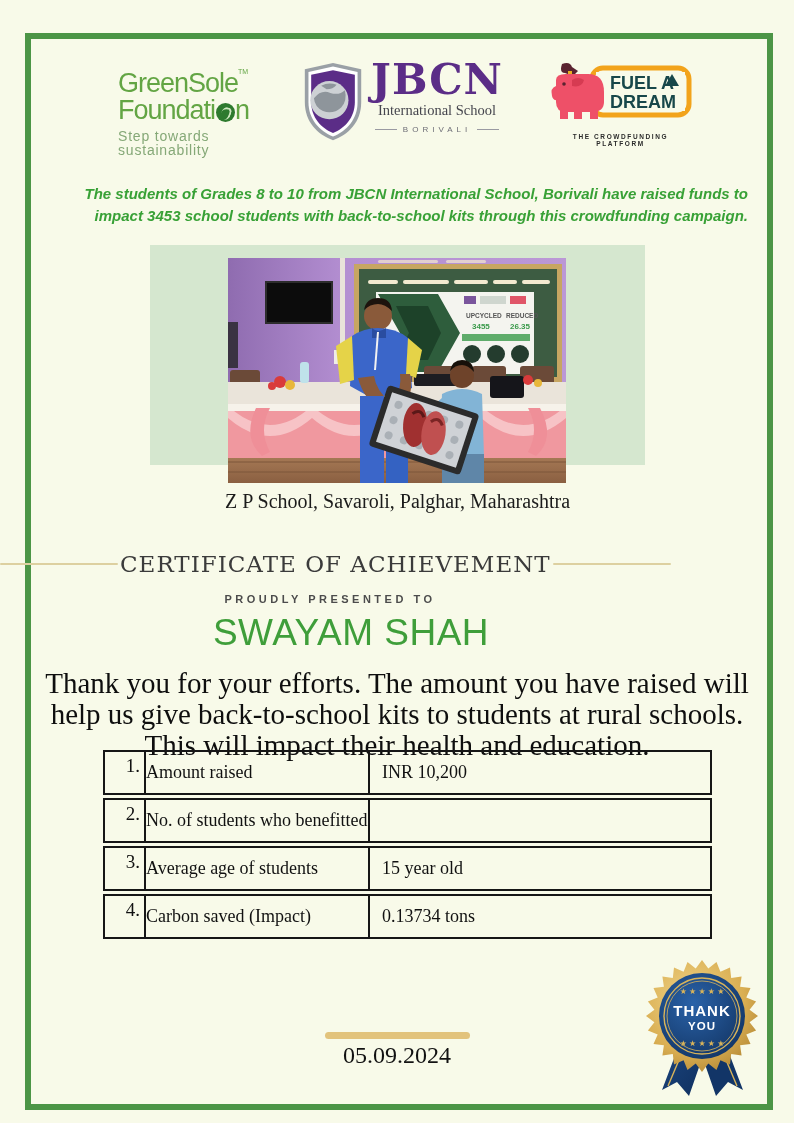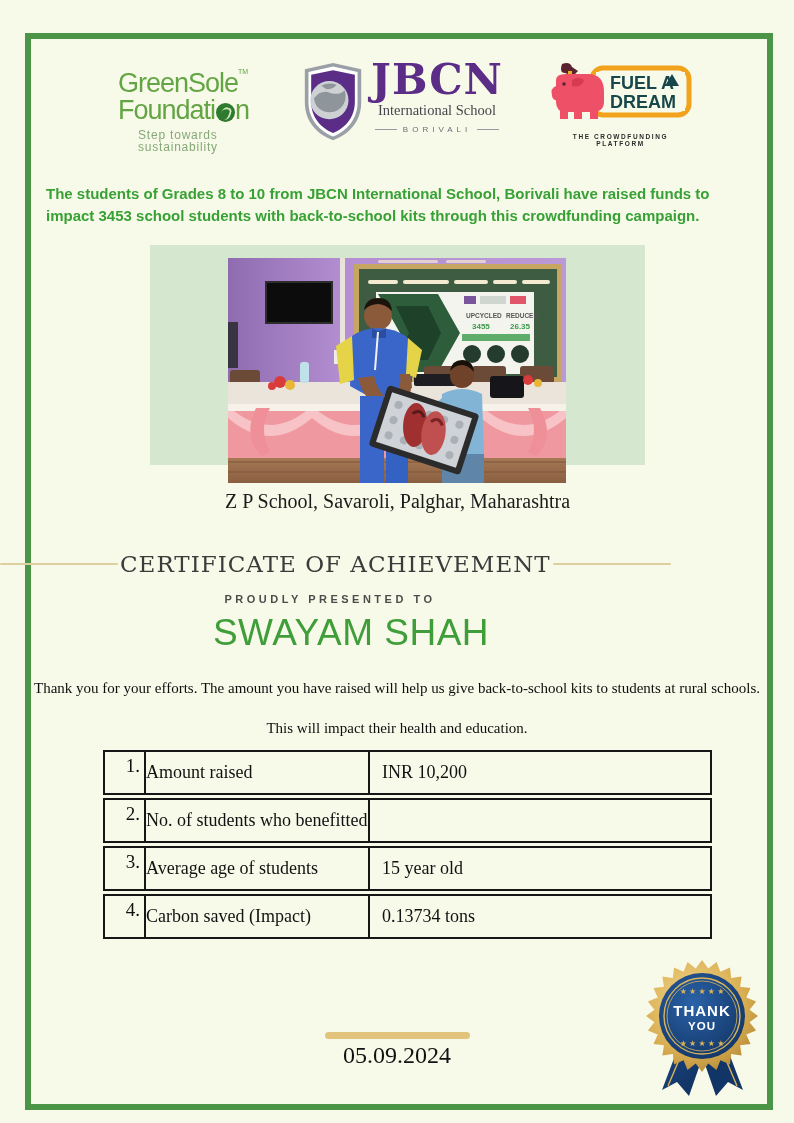--- a/index.html
+++ b/index.html
@@ -9,48 +9,48 @@
   .frame { position:absolute; left:25px; top:33px; right:21px; bottom:13px; border:6px solid #4c9546; pointer-events:none; }
 
   
   .logos { position:absolute; top:58px; left:0; width:794px; height:100px; }
   .gs-logo { position:absolute; left:118px; top:10px; width:150px; font-family:"Liberation Sans", sans-serif; color:#63a544; line-height:1.0; }
   .gs-line1 { font-size:27px; letter-spacing:-1px; font-weight:500; }
   .gs-tm { font-size:7px; vertical-align:18px; letter-spacing:0; }
   .gs-line2 { font-size:27px; letter-spacing:-1px; font-weight:500; display:flex; align-items:center; }
   .gs-o { display:inline-block; width:19px; height:19px; border-radius:50%; background:#2e7a2e; margin:3px 0 0 1px; position:relative; }
   .gs-o::after { content:""; position:absolute; left:5px; top:4px; width:8px; height:11px; border-radius:60% 40% 55% 45%; border:2px solid #cfe8c0; border-left:none; border-bottom:none; transform:rotate(18deg); }
-  .gs-tagline { font-size:12px; color:#85a877; letter-spacing:0.8px; margin-top:5px;margin-left:20px; }
+  .gs-tagline { font-size:14px; color:#85a877; letter-spacing:0.8px; margin-top:5px; }
 
   .jbcn-logo { position:absolute; left:303px; top:0px; width:200px; display:flex; }
   .jbcn-text { margin-left:8px; text-align:center; }
   .jbcn-acronym { font-family:"DejaVu Serif", serif; font-weight:bold; font-size:42px; color:#5b2d87; line-height:1.05; letter-spacing:1px; }
   .jbcn-line2 { font-family:"Liberation Serif", serif; font-size:14.5px; color:#46464e; margin-top:0px; }
   .jbcn-line3 { font-family:"Liberation Sans", sans-serif; font-size:8px; color:#6d6d76; letter-spacing:4px; margin-top:6px; display:flex; align-items:center; justify-content:center; gap:6px; }
   .jbcn-line3::before, .jbcn-line3::after { content:""; display:block; width:22px; height:1px; background:#9a9aa2; }
 
   .fad-logo { position:absolute; left:548px; top:4px; width:145px; }
   .fad-tagline { font-family:"Liberation Sans", sans-serif; font-size:6.5px; color:#2b2b2b; letter-spacing:1.6px; font-weight:bold; margin-top:3px; text-align:center; }
 
   
-  .intro { position:absolute; top:183px; left:46px; width:702px; text-align:left;
-           font-family:"Liberation Sans", sans-serif; font-weight:bold; font-size:15px; line-height:22px; color:#38a136; }
+  .intro { position:absolute; top:183px; left:46px; width:702px; text-align:right;
+           font-family:"Liberation Sans", sans-serif; font-weight:bold; font-size:15px; line-height:22px; color:#38a136;font-style:italic; }
 
   
   .photo-card { position:absolute; left:150px; top:245px; width:495px; height:220px; background:#d5e7cf; }
   .photo { position:absolute; left:78px; top:13px; width:338px; height:225px; display:block; }
   .photo-caption { position:absolute; left:0; top:245px; width:100%; text-align:center; font-size:20px; color:#1b1b1b; }
 
   
   .title-row { position:absolute; top:551px; left:0; width:794px; display:flex; align-items:center; gap:2px; }
   .title-line { width:118px; height:2px; background:#ddd0a0; border-radius:1px; }
   .cert-title { font-family:"DejaVu Serif", serif; font-size:23px; color:#3b3b3b; letter-spacing:1px; }
   .presented { position:absolute; top:593px; left:0; width:660px; text-align:center; font-family:"Liberation Sans", sans-serif; font-size:11px; font-weight:600; letter-spacing:3.5px; color:#4c4c4c; }
   .recipient { position:absolute; top:612px; left:0; width:702px; text-align:center; font-family:"Liberation Sans", sans-serif; font-size:37px; color:#3f9e3a; letter-spacing:0.5px; }
-  .message { position:absolute; top:668px; left:34px; width:726px; text-align:center; font-size:15px; line-height:40px; color:#0e0e0e; }
+  .message { position:absolute; top:668px; left:34px; width:726px; text-align:center; font-size:29px; line-height:31px; color:#0e0e0e; }
 
   
   .info-table { position:absolute; left:103px; top:750px; width:609px; }
   .trow { display:flex; height:45px; border:2px solid #161616; margin-bottom:3px; }
   .c-num { width:41px; border-right:2px solid #161616; display:flex; align-items:flex-start; justify-content:flex-end; padding:3px 4px 0 0; font-size:19px; color:#111; }
   .c-label { width:224px; border-right:2px solid #161616; display:flex; align-items:center; font-size:18px; color:#111; }
   .c-value { flex:1; display:flex; align-items:center; padding-left:12px; font-size:18px; color:#111; }
 
   
   .badge { position:absolute; left:637px; top:956px; width:131px; height:142px; }

